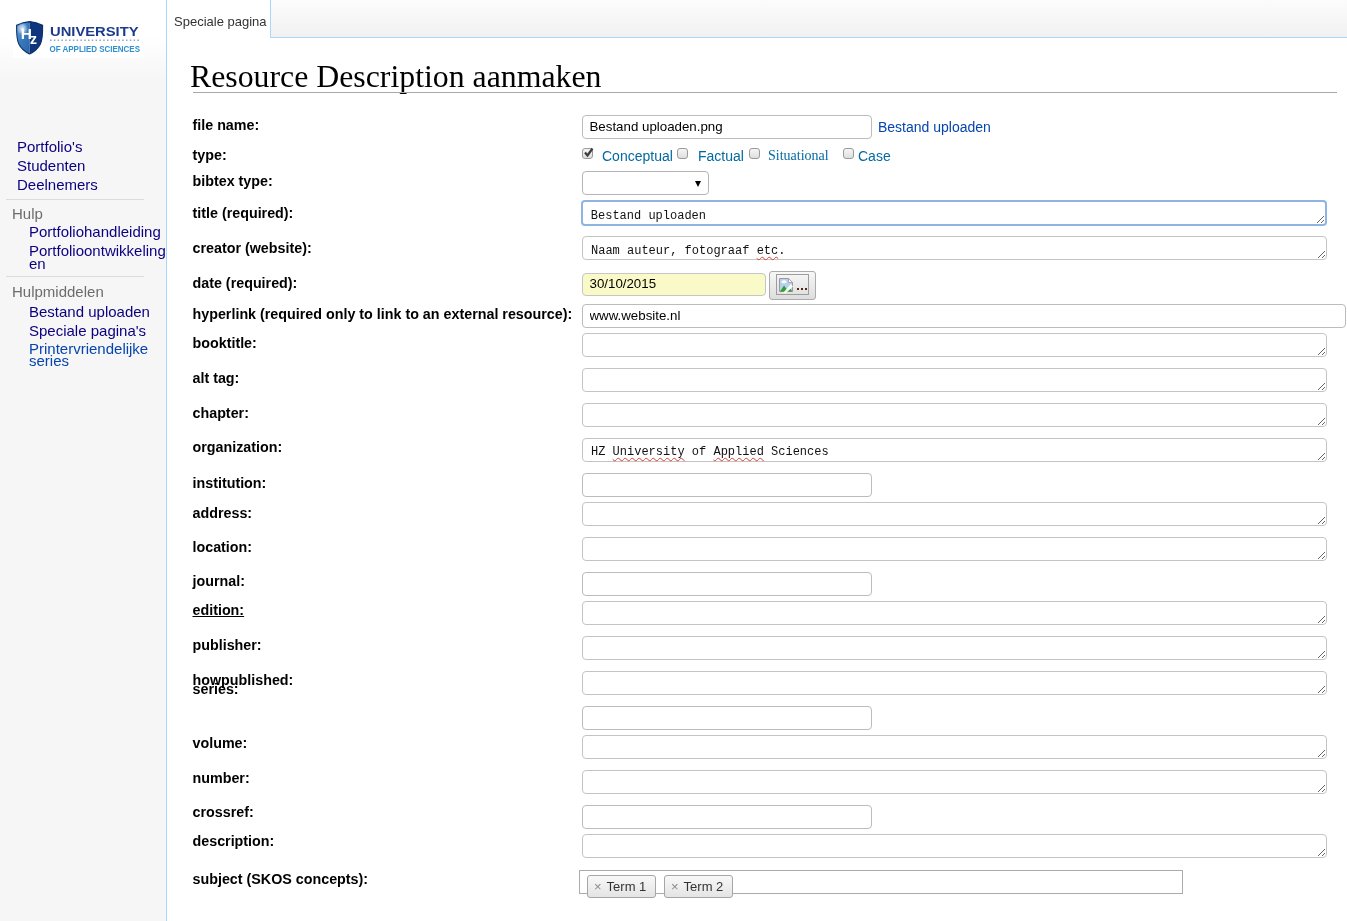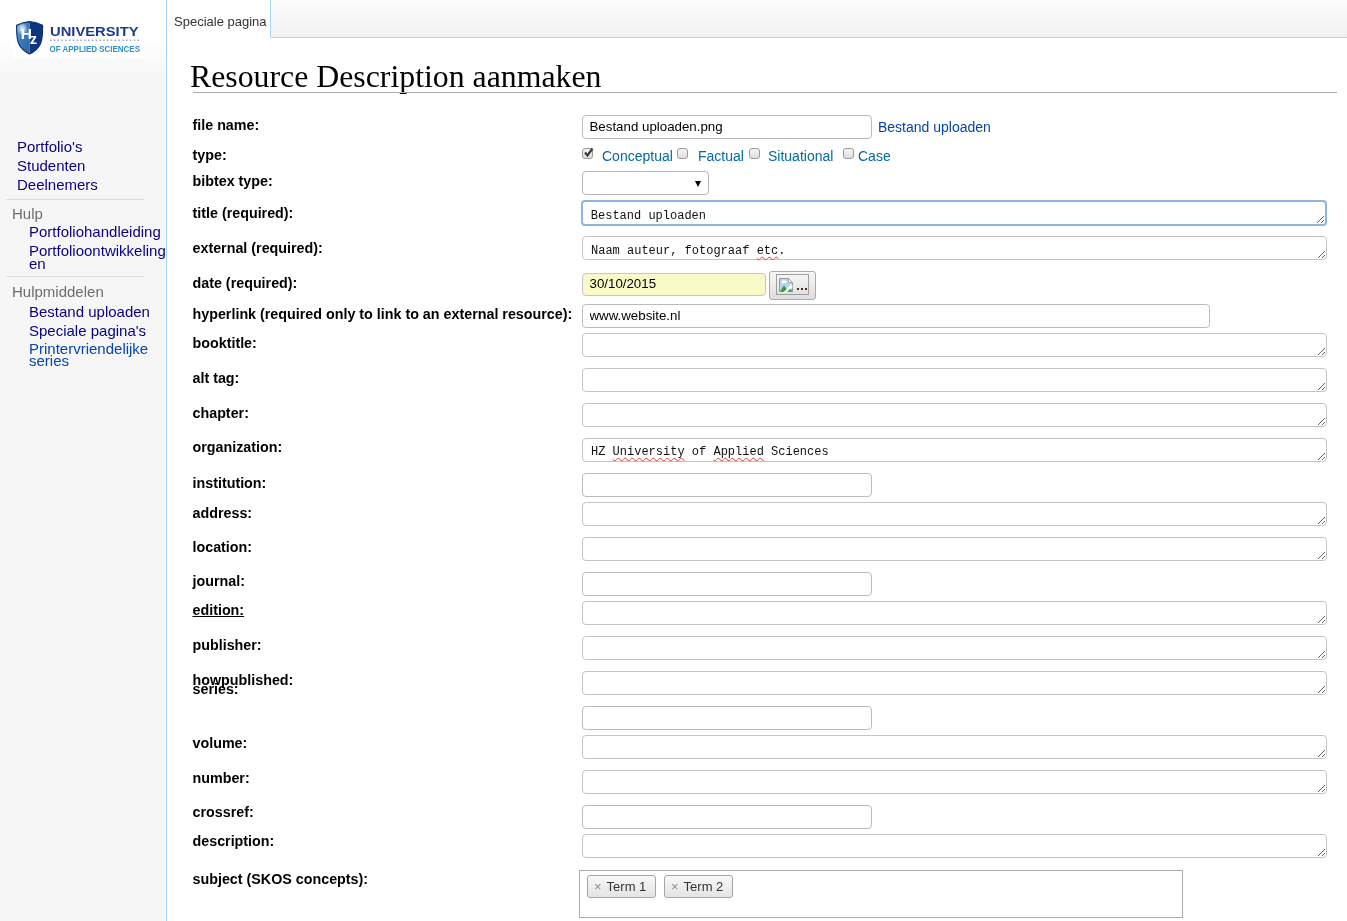--- a/index.html
+++ b/index.html
@@ -17,21 +17,21 @@
 .lb { position:absolute; left:192.5px; font-weight:bold; font-size:14.3px; line-height:14px; color:#000; white-space:nowrap; }
 .sl { position:absolute; font-size:15px; line-height:13px; white-space:nowrap; }
 .sl a { text-decoration:none; }
 .sep { position:absolute; left:6px; width:138px; height:1px; background:#dcdcdc; }
 .vis { color:#0b0080; }
 .new { color:#0645ad; }
 .gry { color:#6d6d6d; }
 input,textarea { outline:none; }
 .inp { position:absolute; left:582px; height:24px; border:1px solid #bcbcbc; border-radius:4px; background:#fff; font-family:"Liberation Sans",sans-serif; font-size:13.3px; color:#000; padding:0 6.5px 2px 6.5px; }
 .inp.s { width:290px; }
-.inp.w { width:628px; }
+.inp.w { width:764px; }
 .ta { position:absolute; left:582px; width:745px; height:24px; border:1px solid #c4c4c4; border-radius:4px; background:#fff; font-family:"Liberation Mono",monospace; font-size:12px; color:#111; padding:6.5px 8px 0 8px; resize:both; overflow:hidden; white-space:nowrap; }
 .cbx { position:absolute; width:11px; height:11px; border:1px solid #9a9a9a; border-radius:3px; background:linear-gradient(#f6f6f6,#dedede); }
 .cbl { position:absolute; font-size:14px; line-height:14px; color:#0369a1; }
 .wavy { text-decoration:underline; text-decoration-style:wavy; text-decoration-color:#e03c31; text-decoration-thickness:1px; text-underline-offset:2px; }
 .tag { height:23px; line-height:21px; border:1px solid #a6a6a6; border-radius:3px; background:linear-gradient(#f8f8f8,#e4e4e4); color:#333; font-size:13px; padding:0 9px 0 6px; white-space:nowrap; }
 .tag b { color:#8a8a8a; font-weight:normal; font-size:13px; margin-right:5px; }
 .montxt { font-family:"Liberation Mono",monospace; font-size:12px; line-height:14px; color:#111; white-space:pre; }
 </style>
 </head>
 <body>
@@ -92,32 +92,32 @@
   <div class="lb" style="top:147.7px;">type:</div>
   <div class="cbx" style="left:582px;top:148px;">
     <svg width="13" height="13" style="position:absolute;left:-1px;top:-3px;">
       <path d="M3 6.5 L5.5 9.5 L10.5 2.5" fill="none" stroke="#3c3c3c" stroke-width="2.2"></path>
     </svg>
   </div>
   <div class="cbl" style="left:602px;top:148.5px;">Conceptual</div>
   <div class="cbx" style="left:677px;top:148px;"></div>
   <div class="cbl" style="left:698px;top:148.5px;">Factual</div>
   <div class="cbx" style="left:749px;top:148px;"></div>
-  <div class="cbl" style="left:768px;top:148.5px;">Situational</div>
+  <div class="cbl" style="left:768px;top:148.5px;font-family:Liberation Serif, serif;">Situational</div>
   <div class="cbx" style="left:843px;top:148px;"></div>
   <div class="cbl" style="left:858px;top:148.5px;">Case</div>
 
   <div class="lb" style="top:173.5px;">bibtex type:</div>
   <div class="abs" style="left:582px;top:171px;width:127px;height:24px;border:1px solid #b5b5b5;border-radius:4px;background:#fff;"></div>
   <div class="abs" style="left:695px;top:181px;width:0;height:0;border-left:3.5px solid transparent;border-right:3.5px solid transparent;border-top:6px solid #000;"></div>
 
   <div class="lb" style="top:206px;">title (required):</div>
   <textarea class="ta" style="left: 580.8px; top: 199.5px; width: 746.5px; height: 26.5px; border: 2px solid rgb(143, 180, 226); padding-top: 7.5px;" spellcheck="false">Bestand uploaden</textarea>
 
-  <div class="lb" style="top:241.2px;">external (required):</div>
+  <div class="lb" style="top:241.2px;">creator (website):</div>
   <textarea class="ta" style="top: 236px;" spellcheck="false"></textarea>
   <div class="abs montxt" style="left:591px;top:243.8px;">Naam auteur, fotograaf <span class="wavy">etc</span>.</div>
 
   <div class="lb" style="top:275.5px;">date (required):</div>
   <input class="inp" style="top: 273px; width: 184px; height: 23px; background: rgb(250, 250, 200); border-color: rgb(198, 198, 198);" value="30/10/2015">
   <div class="abs" id="imgbtn" style="left:769px;top:271px;width:47px;height:29px;border:1px solid #ababab;border-radius:3px;background:linear-gradient(#f7f7f7,#ddd);">
     <div class="abs" style="left:6px;top:2px;width:33px;height:21px;border:1px solid #9d9d9d;">
       <svg width="16" height="16" style="position:absolute;left:1px;top:2px;">
         <path d="M1.5 1.5 L10.5 1.5 L14.5 5.5 L14.5 14.5 L1.5 14.5 Z" fill="#b9d1f0" stroke="#9a9a9a" stroke-width="1"></path>
         <path d="M10.5 1.5 L10.5 5.5 L14.5 5.5 Z" fill="#ffffff" stroke="#9a9a9a" stroke-width="0.8"></path>
@@ -176,17 +176,17 @@
   <div class="lb" style="top:770.6px;">number:</div>
   <textarea class="ta" style="top: 770px;" spellcheck="false"></textarea>
 
   <div class="lb" style="top:805px;">crossref:</div>
   <input class="inp s" style="top: 805px;" value="">
 
   <div class="lb" style="top:834.1px;">description:</div>
   <textarea class="ta" style="top: 834px;" spellcheck="false"></textarea>
 
   <div class="lb" style="top:872px;text-align:right;">subject (SKOS concepts):</div>
-  <div class="abs" style="left:579px;top:870px;width:604px;height:48px;border:1px solid #ababab;background:#fff;">
+  <div class="abs" style="left:579px;top:870px;width:604px;height:24px;border:1px solid #ababab;background:#fff;">
     <div class="abs tag" style="left:7px;top:4px;"><b>×</b>Term 1</div>
     <div class="abs tag" style="left:84px;top:4px;"><b>×</b>Term 2</div>
   </div>
 </div>
 
 </body></html>

